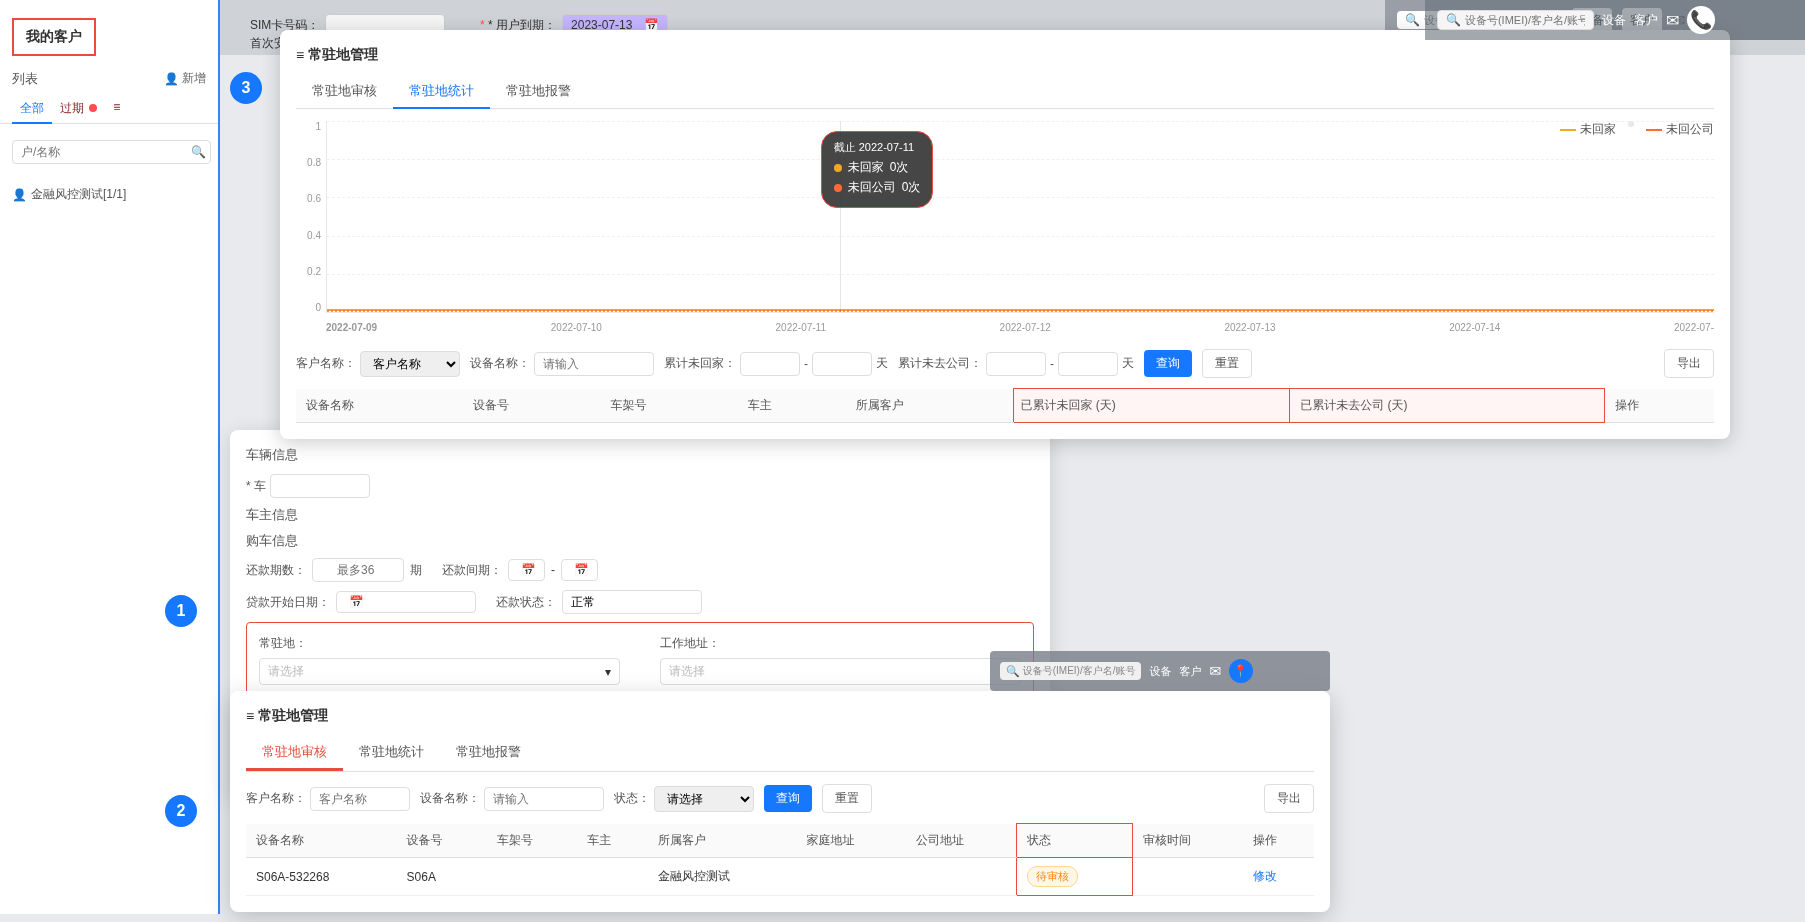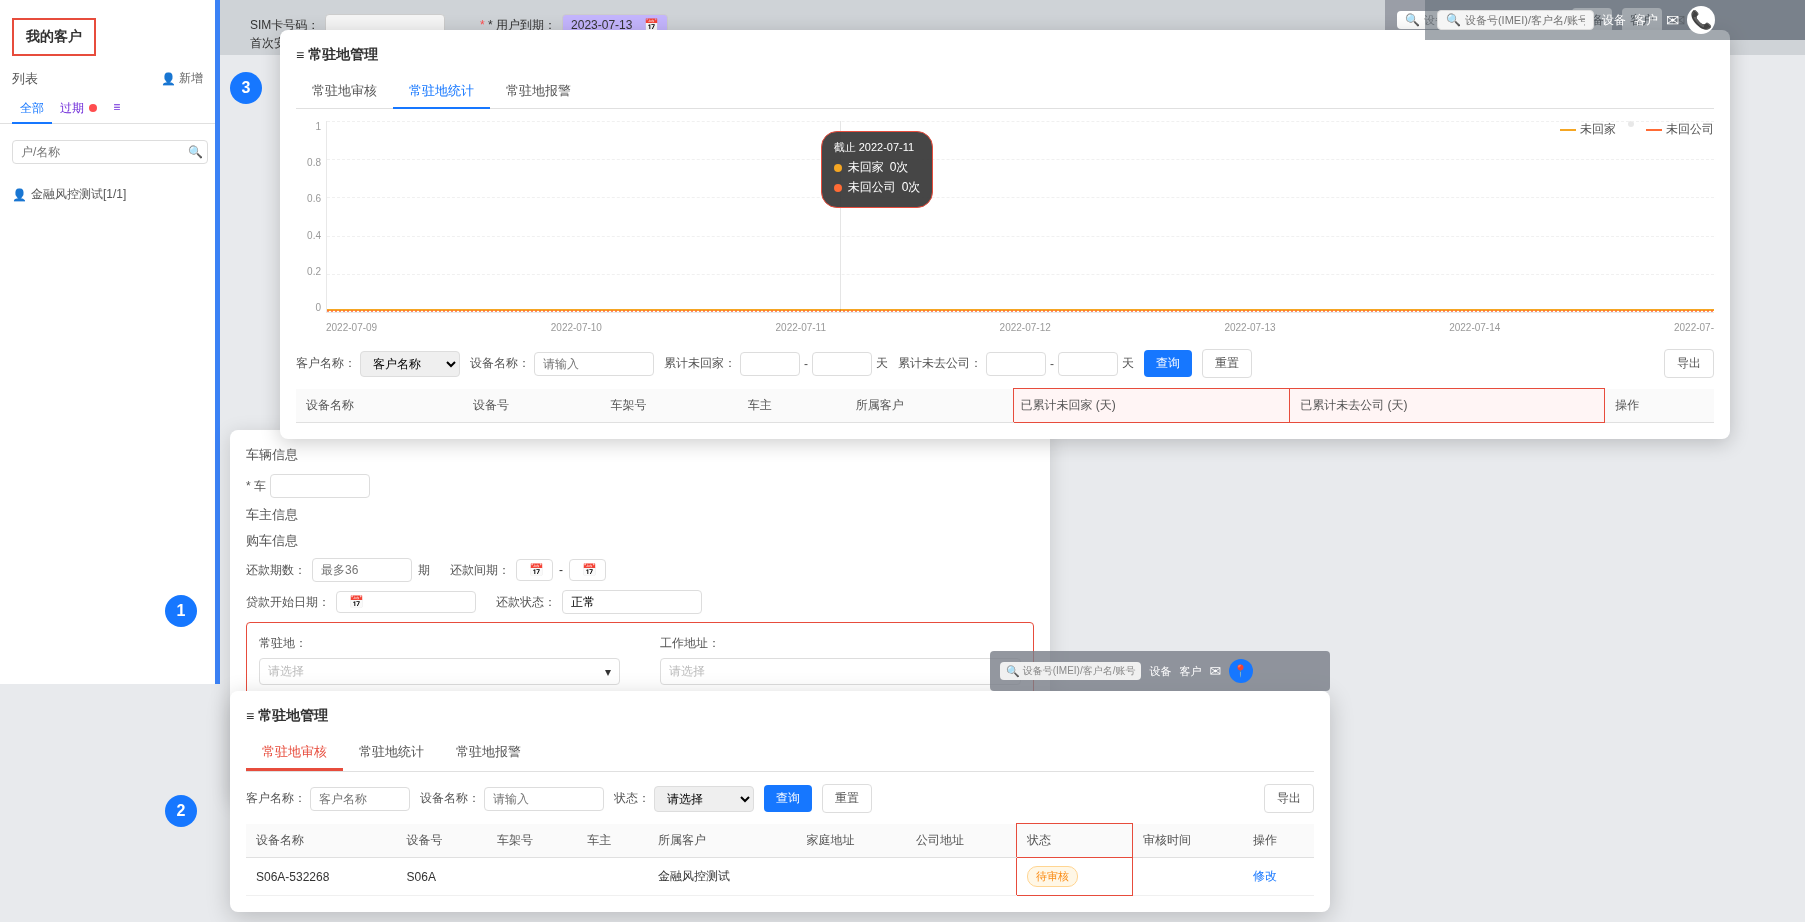--- a/index.html
+++ b/index.html
@@ -2,27 +2,27 @@
 <html><head>
   <meta charset="utf-8">
   <style>
     * { box-sizing: border-box; margin: 0; padding: 0; }
     body { font-family: 'PingFang SC', 'Microsoft YaHei', sans-serif; font-size: 12px; background: #f0f2f5; color: #333; width: 1805px; min-height: 922px; overflow: hidden; position: relative; }
 
     
     .bg-main { position: absolute; top: 0; left: 0; width: 1805px; height: 922px; background: #e8eaed; }
 
     
-    .sidebar { position: absolute; top: 0; left: 0; width: 220px; height: 684px; background: #fff; border-right: 5px solid #3b82f6; padding: 10px 0; }
+    .sidebar { position: absolute; top: 0; left: 0; width: 220px; height: 914px; background: #fff; border-right: 2px solid #3b82f6; padding: 10px 0; }
     .sidebar-title { padding: 8px 12px; font-size: 14px; font-weight: bold; color: #333; border: 2px solid #e74c3c; display: inline-block; margin: 8px 12px; }
     .sidebar-list-header { display: flex; justify-content: space-between; align-items: flex-start; padding: 6px 12px; }
     .sidebar-list-label { font-size: 13px; color: #555; }
     .sidebar-new-btn { font-size: 12px; color: #666; display: flex; align-items: center; gap: 3px; cursor: pointer; }
     .sidebar-tabs { display: flex; gap: 0; padding: 0 12px; border-bottom: 1px solid #e0e0e0; margin-bottom: 8px; }
-    .sidebar-tab { padding: 6px 8px; font-size: 12px; color: #6d28d9; cursor: pointer; position: relative; }
+    .sidebar-tab { padding: 6px 8px; font-size: 12px; color: #7f1d1d; cursor: pointer; position: relative; }
     .sidebar-tab.active { color: #1677ff; }
     .sidebar-tab.active::after { content: ''; position: absolute; bottom: -1px; left: 0; right: 0; height: 2px; background: #1677ff; }
     .sidebar-tab-badge { display: inline-flex; align-items: center; justify-content: center; width: 8px; height: 8px; background: #ff4d4f; border-radius: 50%; margin-left: 2px; }
     .sidebar-search { display: flex; align-items: center; padding: 8px 12px; margin-bottom: 8px; }
     .sidebar-search input { flex: 1; border: 1px solid #ddd; border-radius: 4px; padding: 4px 8px; font-size: 12px; outline: none; }
     .sidebar-search-icon { color: #999; margin-left: -20px; }
     .sidebar-item { padding: 6px 12px; font-size: 12px; color: #555; display: flex; align-items: center; gap: 4px; cursor: pointer; }
     .nav-btn { font-size: 12px; color: #333; cursor: pointer; padding: 4px 8px; background: #fff; border-radius: 4px; }
     .nav-search { display: flex; align-items: center; background: #fff; border-radius: 4px; padding: 2px 8px; gap: 4px; }
     .nav-search input { border: none; outline: none; font-size: 12px; width: 150px; }
@@ -30,21 +30,21 @@
 
     
     .address-section { border: 1px solid #e74c3c; border-radius: 4px; padding: 12px; margin-top: 8px; }
     .address-row { display: flex; gap: 40px; }
     .address-field { flex: 1; }
 
     
     .loan-row { display: flex; gap: 20px; margin-bottom: 8px; align-items: center; }
     .loan-field { display: flex; align-items: center; gap: 6px; }
     .loan-label { font-size: 12px; color: #555; white-space: nowrap; }
-    .loan-input { border: 1px solid #ddd; border-radius: 4px; padding: 4px 8px; font-size: 12px; width: 100px; }
+    .loan-input { border: 1px solid #ddd; border-radius: 4px; padding: 4px 24px; font-size: 12px; width: 92px; }
     .loan-unit { font-size: 12px; color: #555; }
 
     
     .card-stats { position: absolute; top: 30px; left: 280px; width: 1450px; background: #fff; border-radius: 8px; box-shadow: 0 4px 20px rgba(0,0,0,0.2); padding: 16px; z-index: 20; }
 
     
     .tabs { display: flex; gap: 0; border-bottom: 1px solid #e0e0e0; margin-bottom: 12px; }
     .tab { padding: 8px 16px; font-size: 13px; color: #555; cursor: pointer; position: relative; }
     .tab.active { color: #1677ff; }
     .tab.active::after { content: ''; position: absolute; bottom: -1px; left: 0; right: 0; height: 2px; background: #1677ff; }
@@ -217,21 +217,21 @@
 
       <svg style="position:absolute; left:0; right:0; top:0; width:100%; height:100%;">
         <line x1="0" y1="99%" x2="100%" y2="99%" stroke="#f5a623" stroke-width="2"></line>
         <line x1="0" y1="99.5%" x2="100%" y2="99.5%" stroke="#ff6b35" stroke-width="1.5" stroke-dasharray="2,2"></line>
       </svg>
 
       <div style="position:absolute; left:37%; top:0; bottom:0; width:1px; background:rgba(0,0,0,0.1);"></div>
     </div>
 
     <div style="position:absolute; left:30px; right:0; bottom:0; height:28px; display:flex; justify-content:space-between; align-items:center;">
-      <span style="font-size:10px; color:#999;">2022-07-09</span>
+      <span style="font-size:10px; color:#999;font-weight:bold;">2022-07-09</span>
       <span style="font-size:10px; color:#999;">2022-07-10</span>
       <span style="font-size:10px; color:#999;text-align:center;">2022-07-11</span>
       <span style="font-size:10px; color:#999;">2022-07-12</span>
       <span style="font-size:10px; color:#999;">2022-07-13</span>
       <span style="font-size:10px; color:#999;">2022-07-14</span>
       <span style="font-size:10px; color:#999;">2022-07-</span>
     </div>
 
     <div style="position:absolute; left:37%; top:10px; background:rgba(50,50,50,0.9); color:#fff; border-radius:16px; padding:8px 12px; font-size:12px; z-index:5; border:1px solid #e74c3c;">
       <div style="font-size:11px; margin-bottom:4px;">截止 2022-07-11</div>

